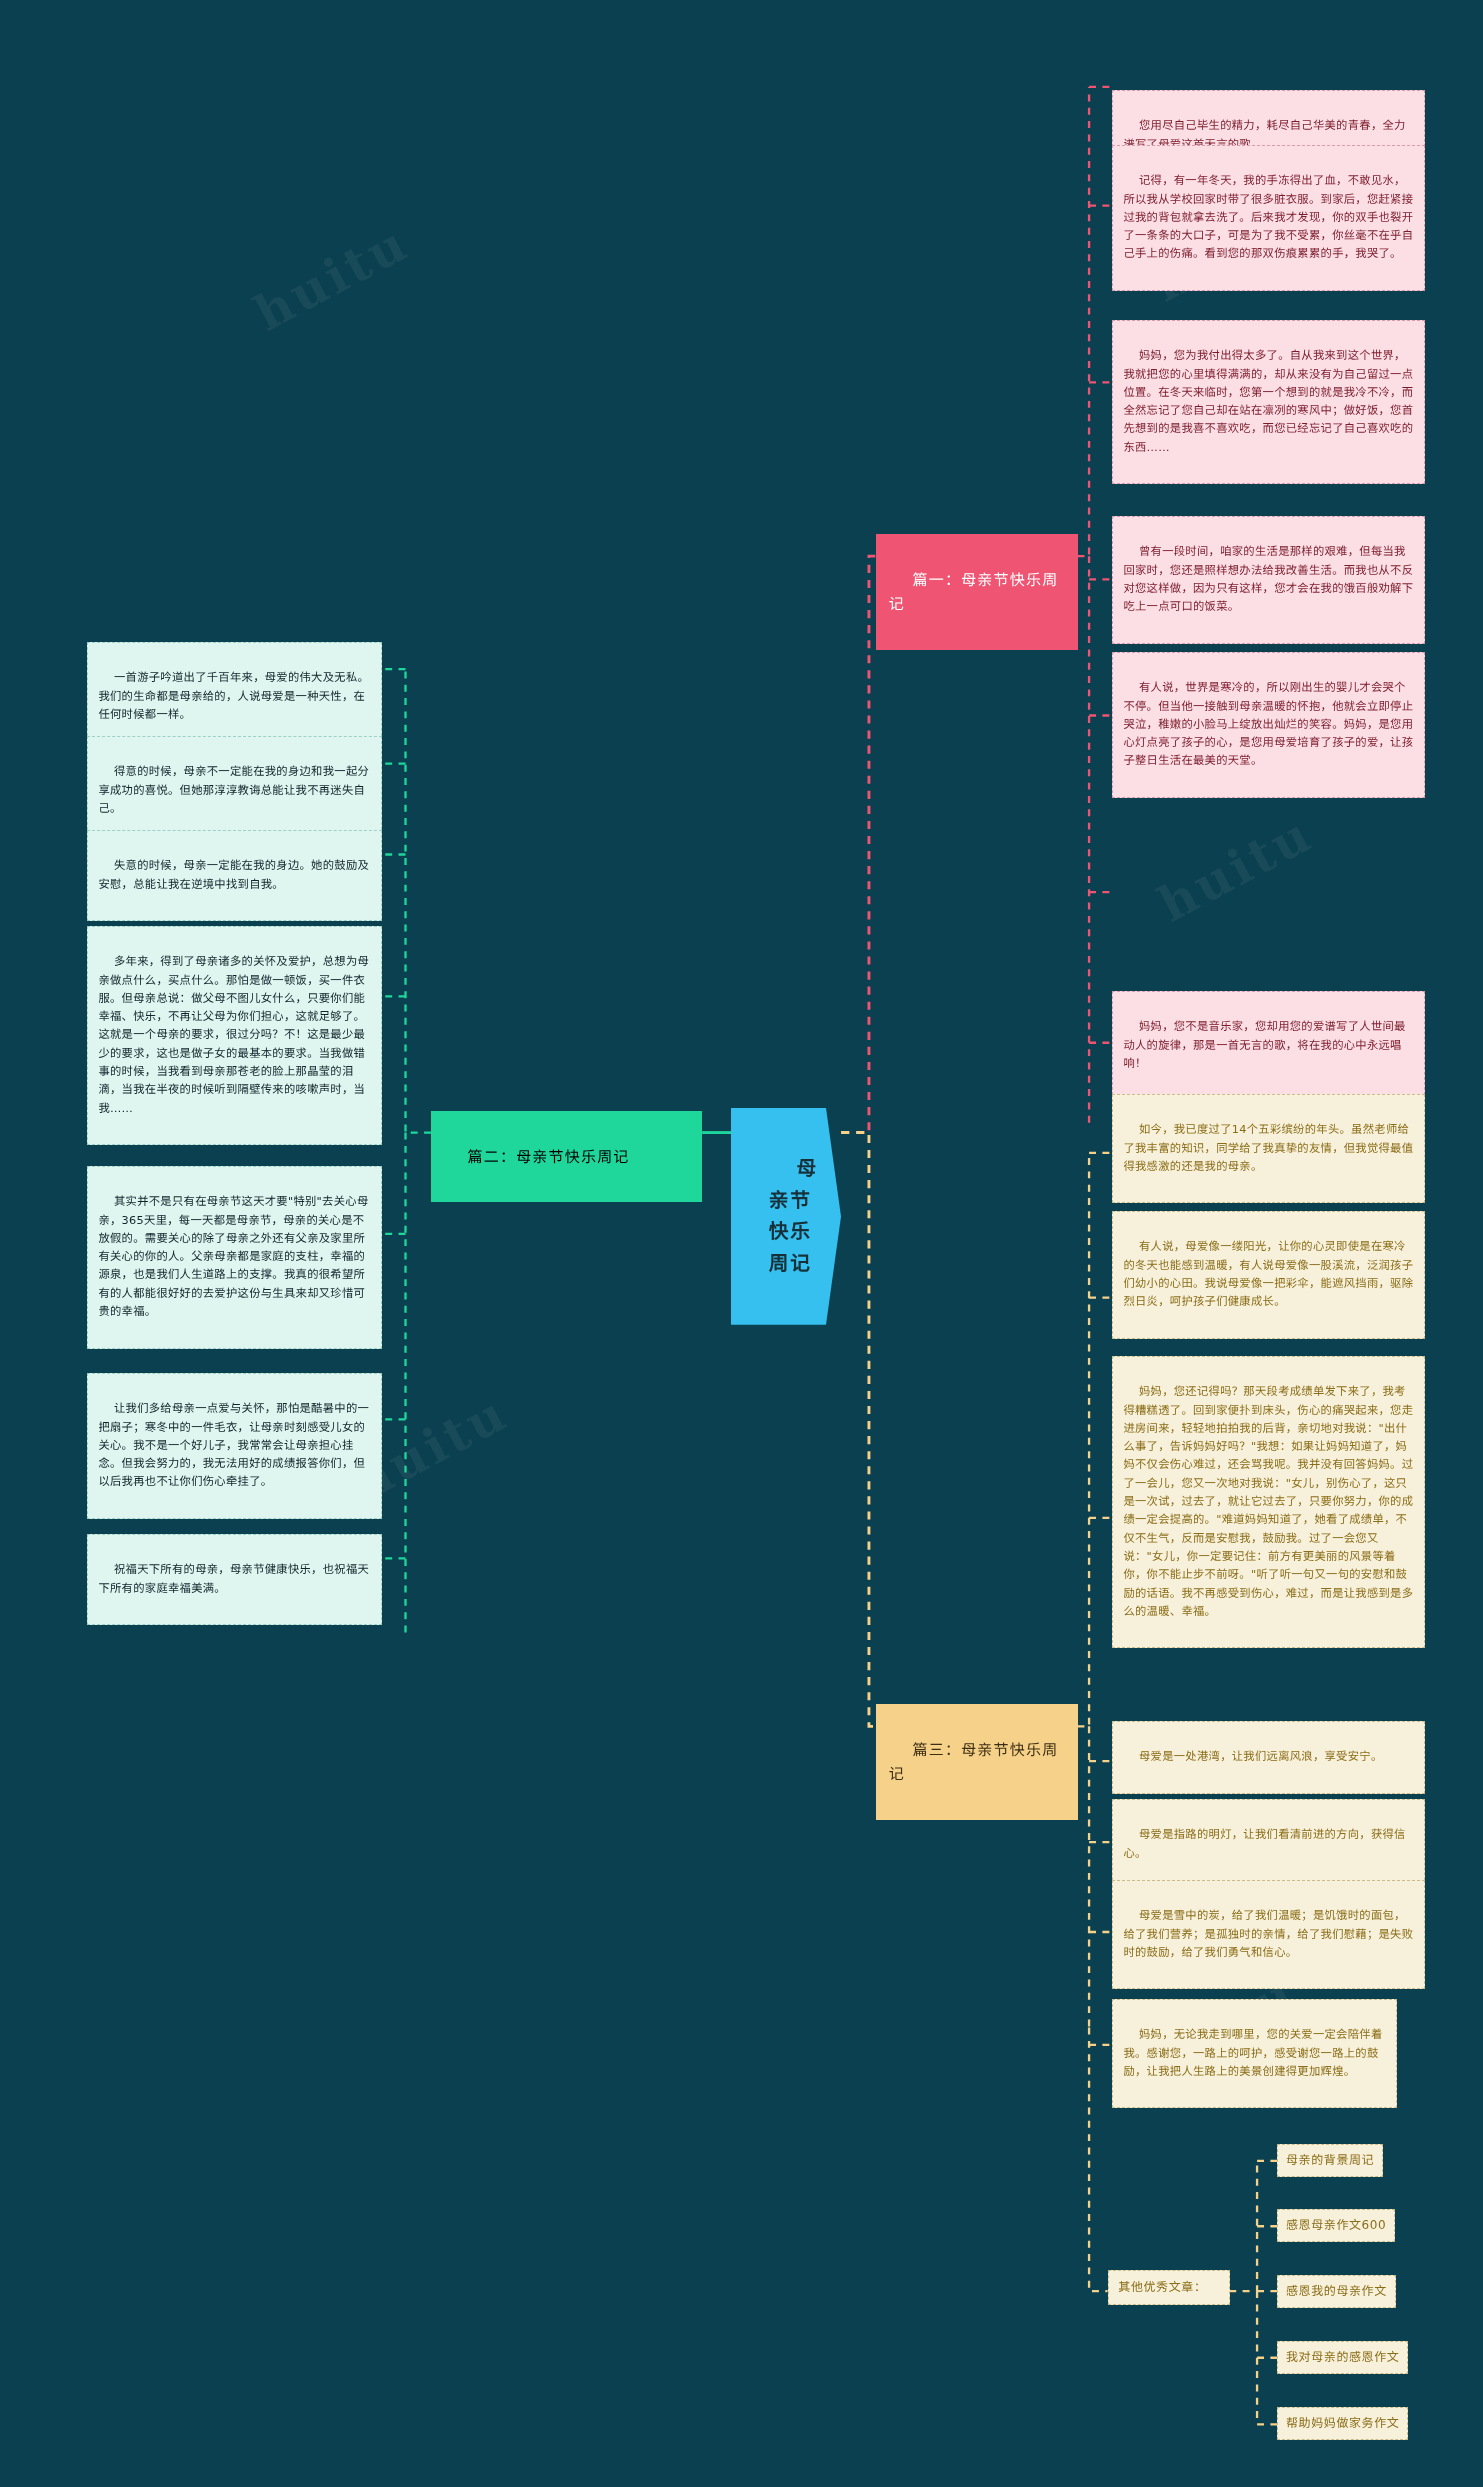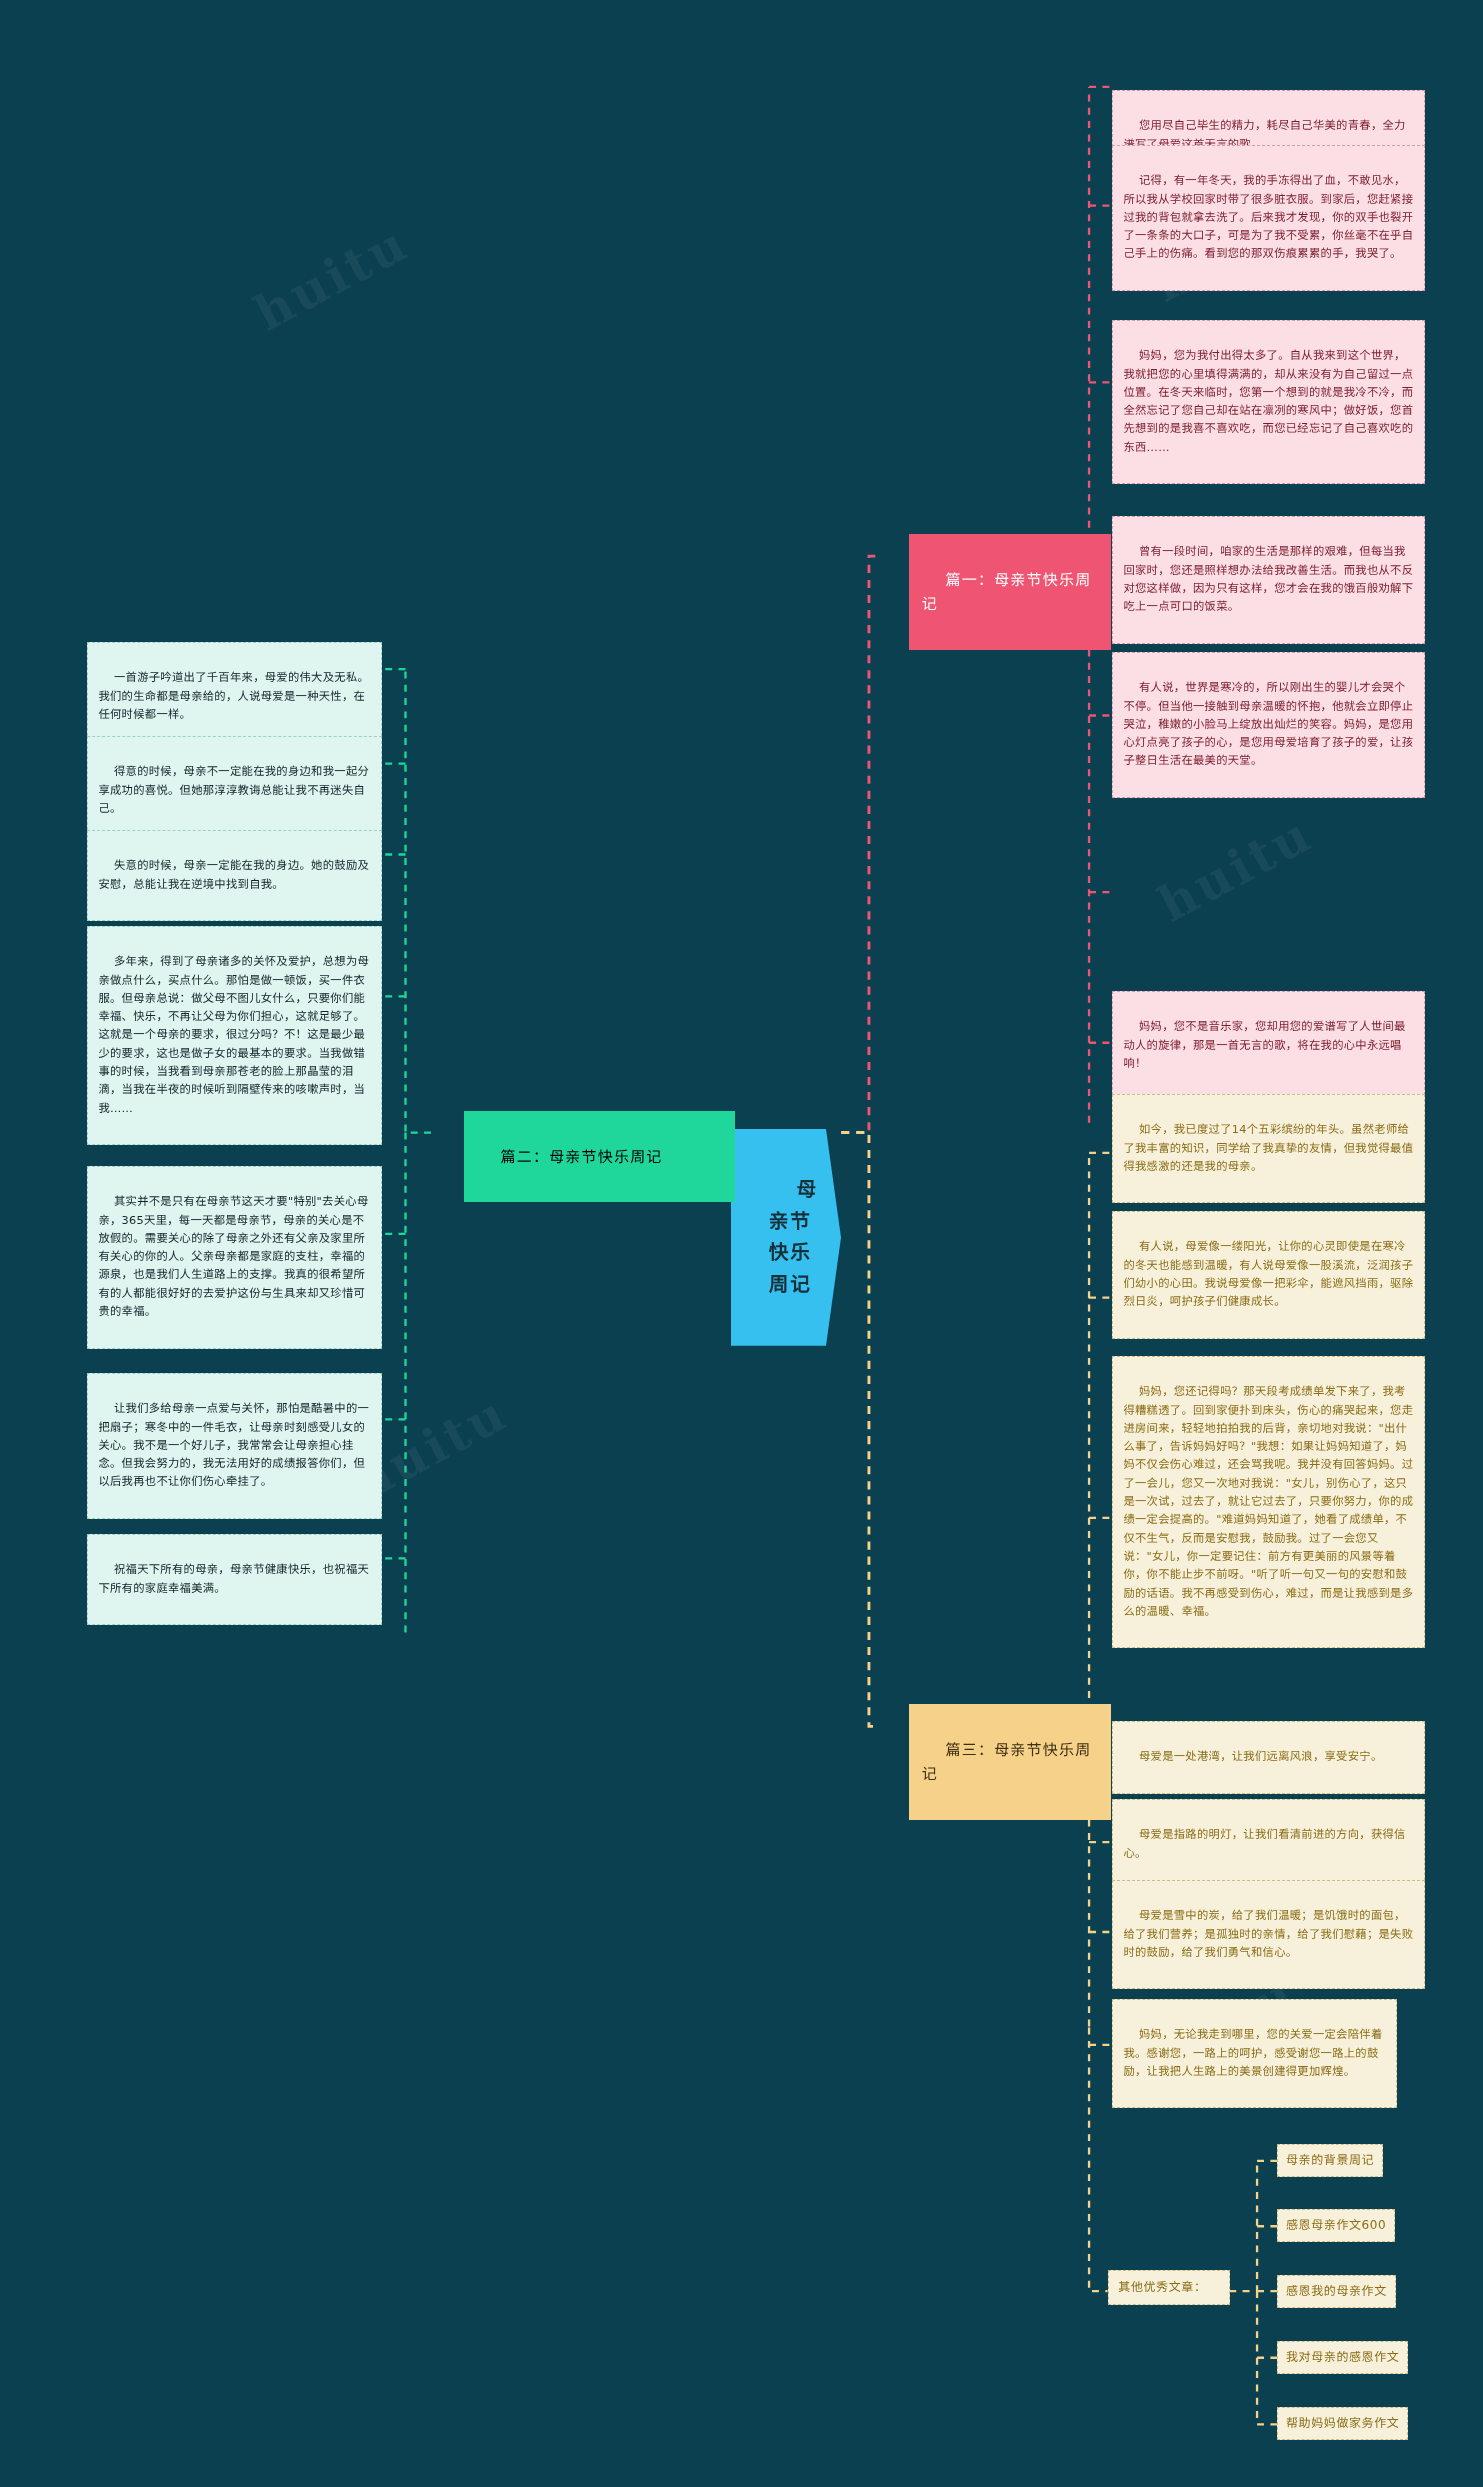--- a/index.html
+++ b/index.html
@@ -30,25 +30,24 @@
   .central {
     background:#35c0f0;
     color:#16303a;
     font-size:19.7px;
     font-weight:600;
     letter-spacing:1.7px;
     padding:12.7px 19.7px 12.7px 28px;
     
     clip-path:polygon(0 0, calc(100% - 15px) 0, 100% 50%, calc(100% - 15px) 100%, 0 100%, 0 100%);
     text-align:center;
-    margin-top:21px;
-  }
-
-  
-  .branch { font-size:15px; letter-spacing:1.2px; padding:9.3px 12.7px; font-weight:500;margin-left:33px; }
+  }
+
+  
+  .branch { font-size:15px; letter-spacing:1.2px; padding:9.3px 12.7px; font-weight:500; }
   .branch-1 { background:#ef5572; color:#ffffff; }
   .branch-2 { background:#1fd69b; color:#000000; }
   .branch-3 { background:#f6d18a; color:#3d2f12; }
 
   
   .leaf { font-size:11.3px; border:1.2px dashed rgba(255,255,255,.55); }
   .leaf-pink  { background:#fbdfe4; color:#7c1a2c; border-color:#d99bab; }
   .leaf-green { background:#dff5ef; color:#10242b; border-color:#9fd0c5; }
   .leaf-cream { background:#f7f1dc; color:#8a6d16; border-color:#cbbd8b; }
   .leaf-cream-s { background:#f7f1dc; color:#8a6d16; border-color:#cbbd8b;

